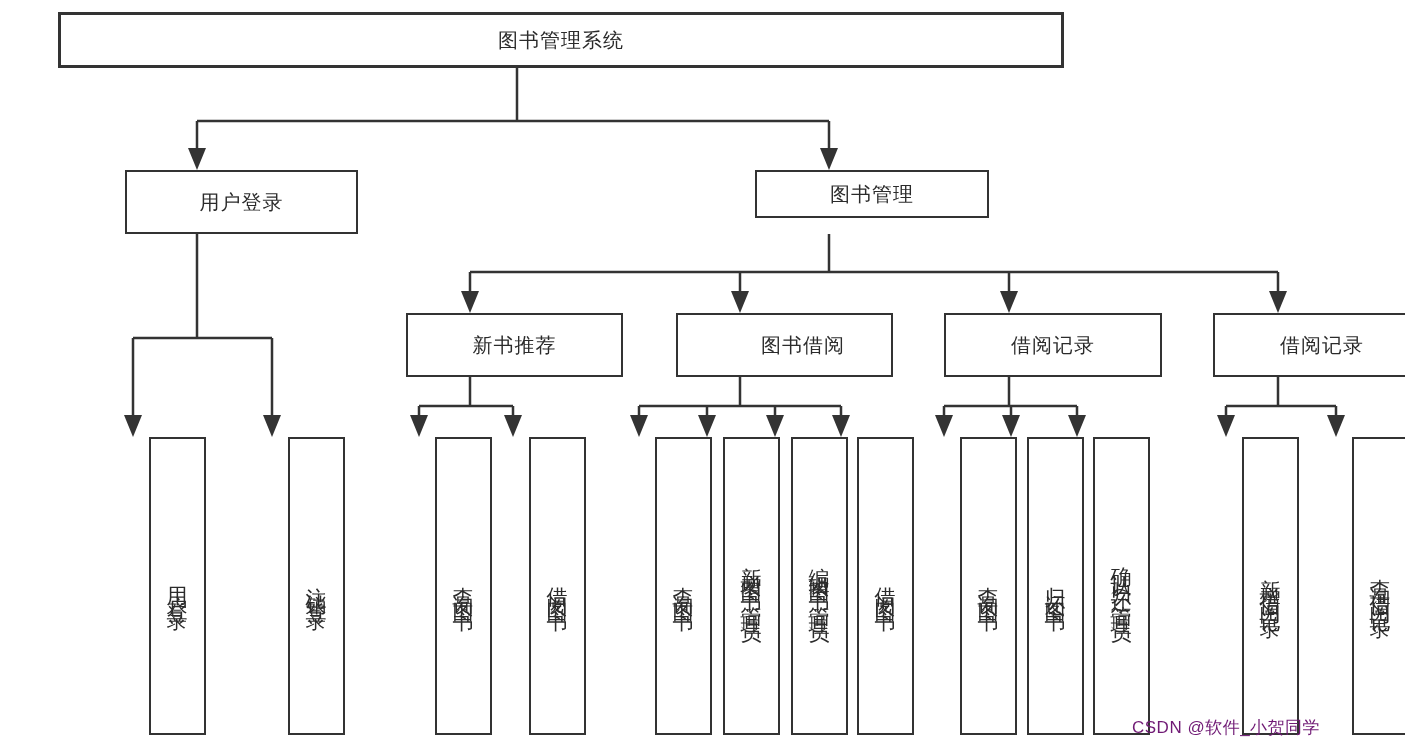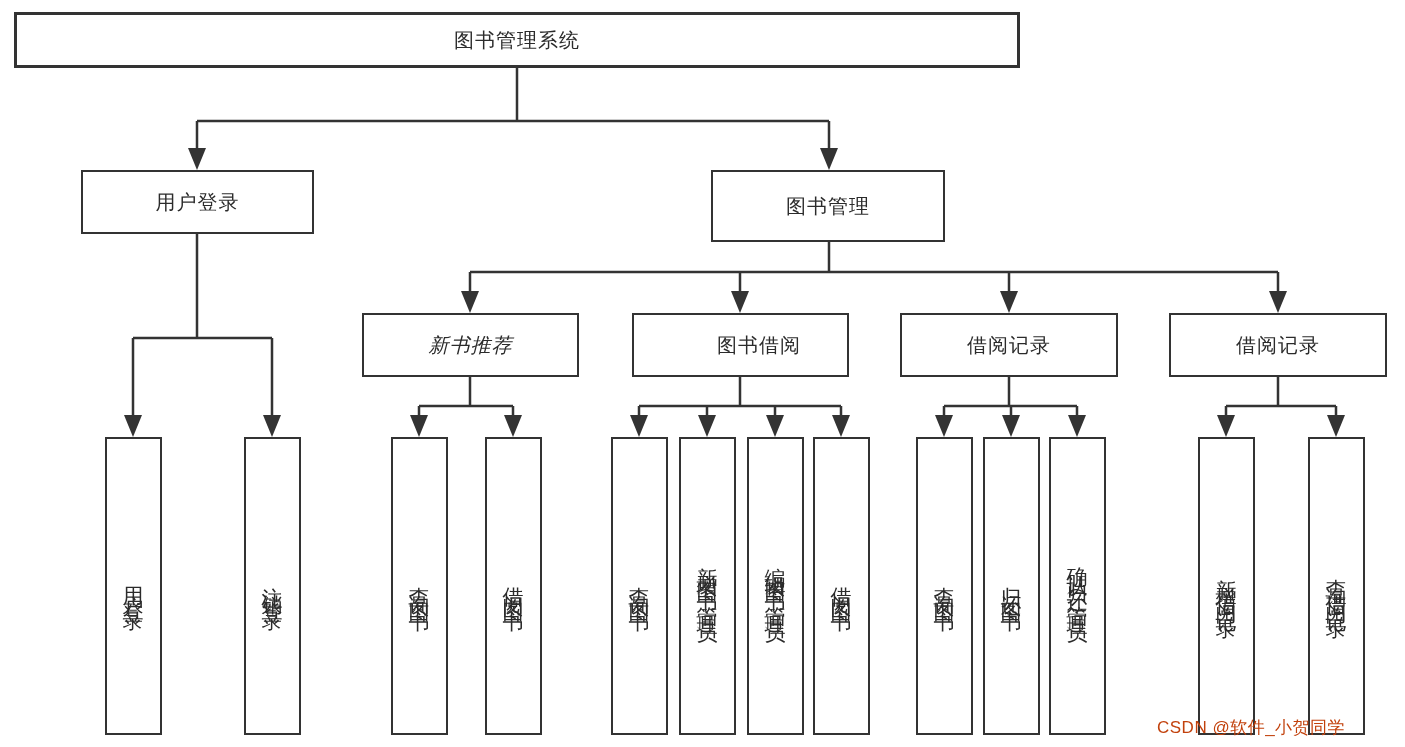--- a/index.html
+++ b/index.html
@@ -25,20 +25,21 @@
   }
   .node {
     position: absolute;
     box-sizing: border-box;
     border: 2px solid #333333;
     background: #ffffff;
     display: flex;
     align-items: center;
     justify-content: center;
     text-align: left;
+    margin-left: 44px;
   }
   .h-node {
     font-size: 20px;
     letter-spacing: 1px;
     white-space: nowrap;
   }
   .root-node {
     left: 14px; top: 12px; width: 1006px; height: 56px;
     border-width: 3px;
   }
@@ -51,23 +52,22 @@
     font-size: 21px;
     letter-spacing: 8px;
     line-height: 1;
   }
   .watermark {
     position: absolute;
     left: 1132px;
     top: 716px;
     font-size: 17px;
     letter-spacing: 0.5px;
-    color: #c2410c;
+    color: #701a75;
     white-space: nowrap;
-    margin-left: 25px;
   }
 </style>
 </head>
 <body>
 
 <div class="stage">
 
   <svg class="connectors" viewBox="0 0 1405 747" xmlns="http://www.w3.org/2000/svg">
     <g stroke="#333333" stroke-width="2.5" fill="none">
 
@@ -107,23 +107,23 @@
       <polygon points="1002,415 1020,415 1011,437"></polygon>
       <polygon points="1068,415 1086,415 1077,437"></polygon>
       <polygon points="1217,415 1235,415 1226,437"></polygon>
       <polygon points="1327,415 1345,415 1336,437"></polygon>
     </g>
   </svg>
 
   <div class="node h-node root-node">图书管理系统</div>
 
   <div class="node h-node" style="left:81px; top:170px; width:233px; height:64px;">用户登录</div>
-  <div class="node h-node" style="left:711px; top:170px; width:234px; height:72px;">图书管理</div>
+  <div class="node h-node" style="left:711px; top:170px; width:234px; height:48px;">图书管理</div>
 
-  <div class="node h-node" style="left:362px; top:313px; width:217px; height:64px;font-style:italic;">新书推荐</div>
+  <div class="node h-node" style="left:362px; top:313px; width:217px; height:64px;">新书推荐</div>
   <div class="node h-node" style="left:632px; top:313px; width:217px; height:64px;padding-left:37px;">图书借阅</div>
   <div class="node h-node" style="left:900px; top:313px; width:218px; height:64px;">借阅记录</div>
   <div class="node h-node" style="left:1169px; top:313px; width:218px; height:64px;">借阅记录</div>
 
   <div class="node v-node" style="left:105px;">用户登录</div>
   <div class="node v-node" style="left:244px;">注销登录</div>
 
   <div class="node v-node" style="left:391px;">查询图书</div>
   <div class="node v-node" style="left:485px;">借阅图书</div>
 

